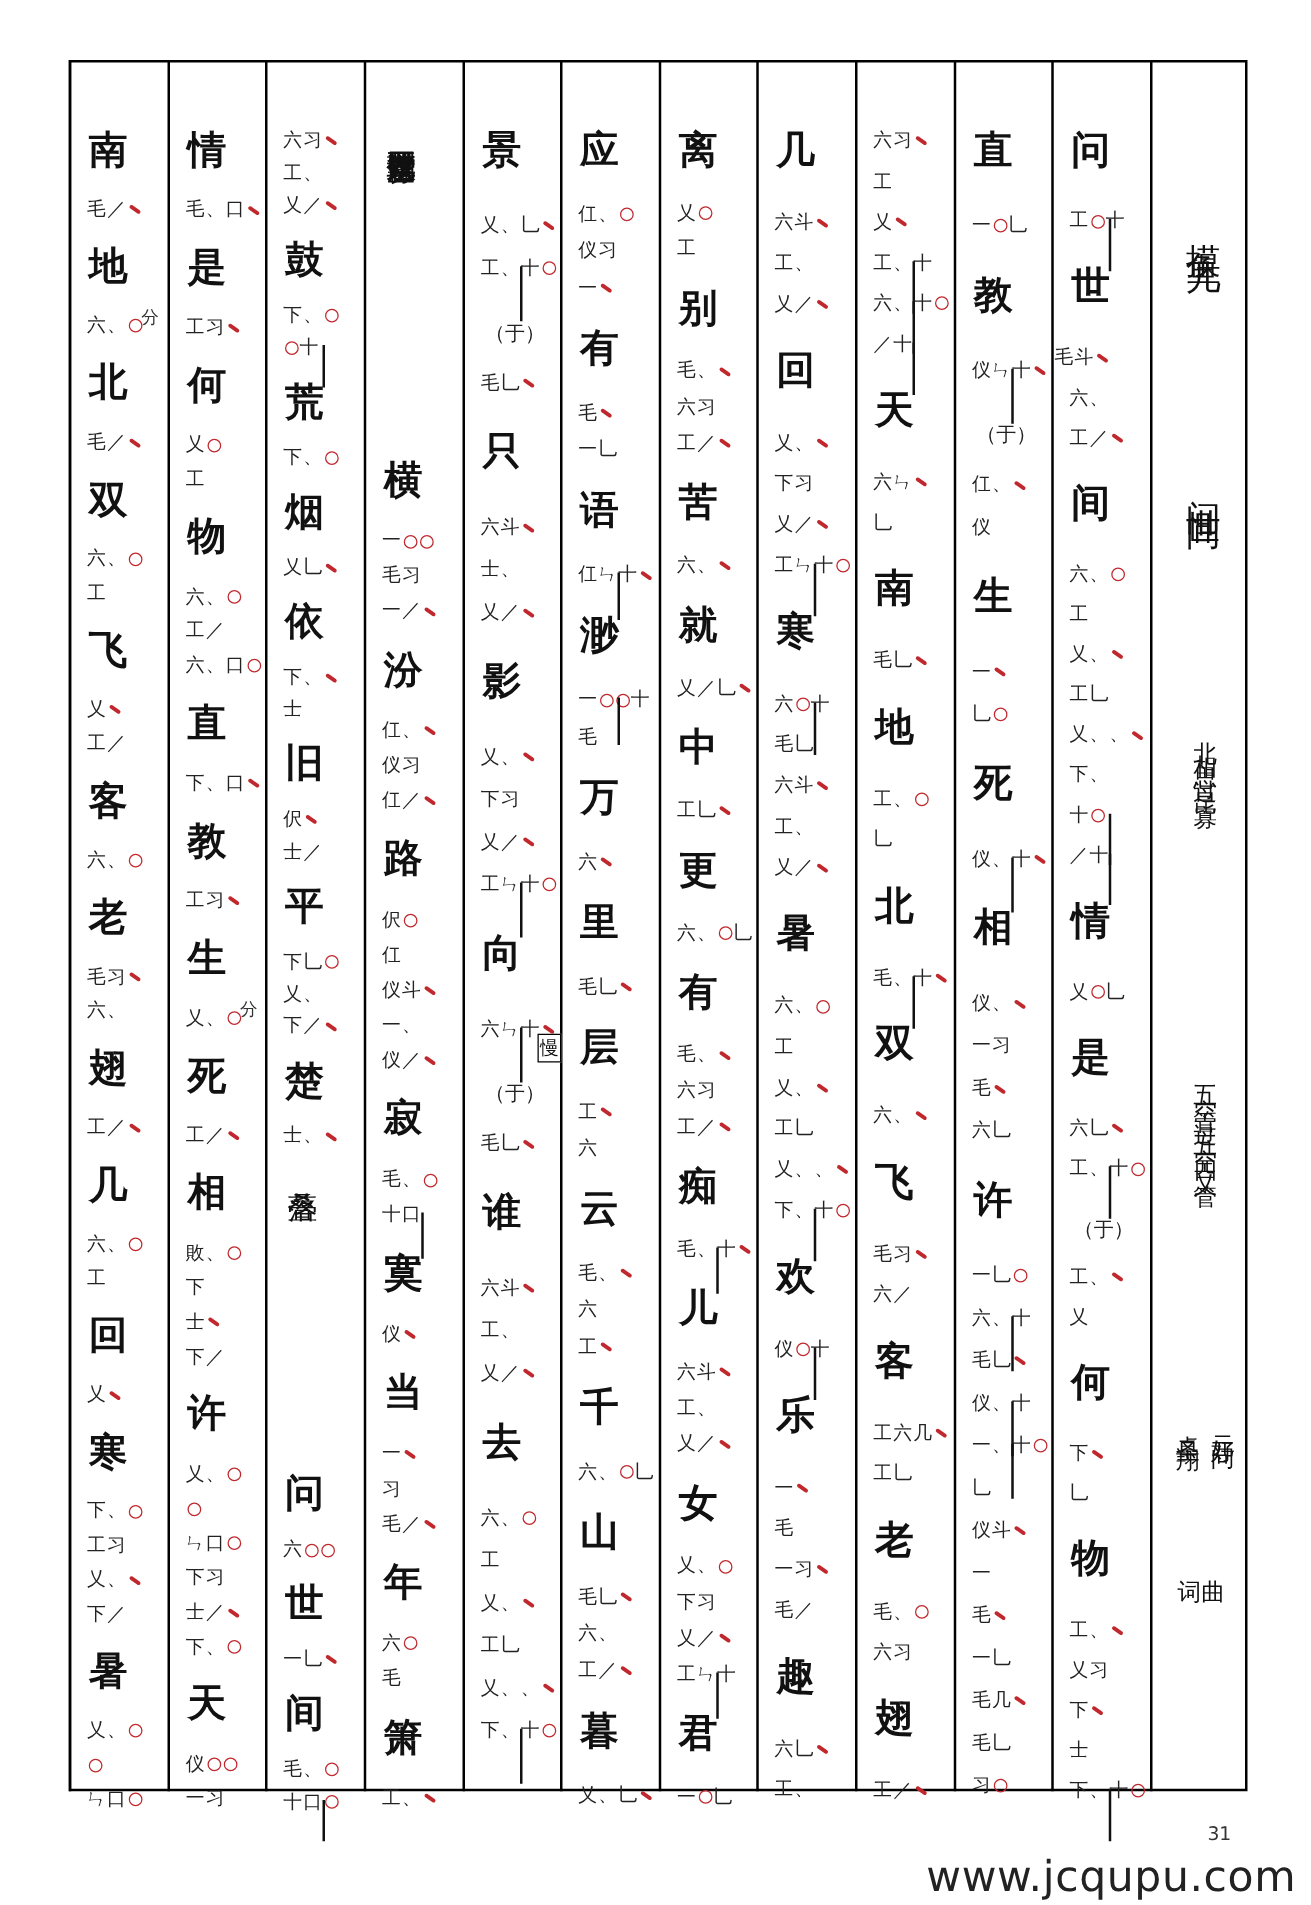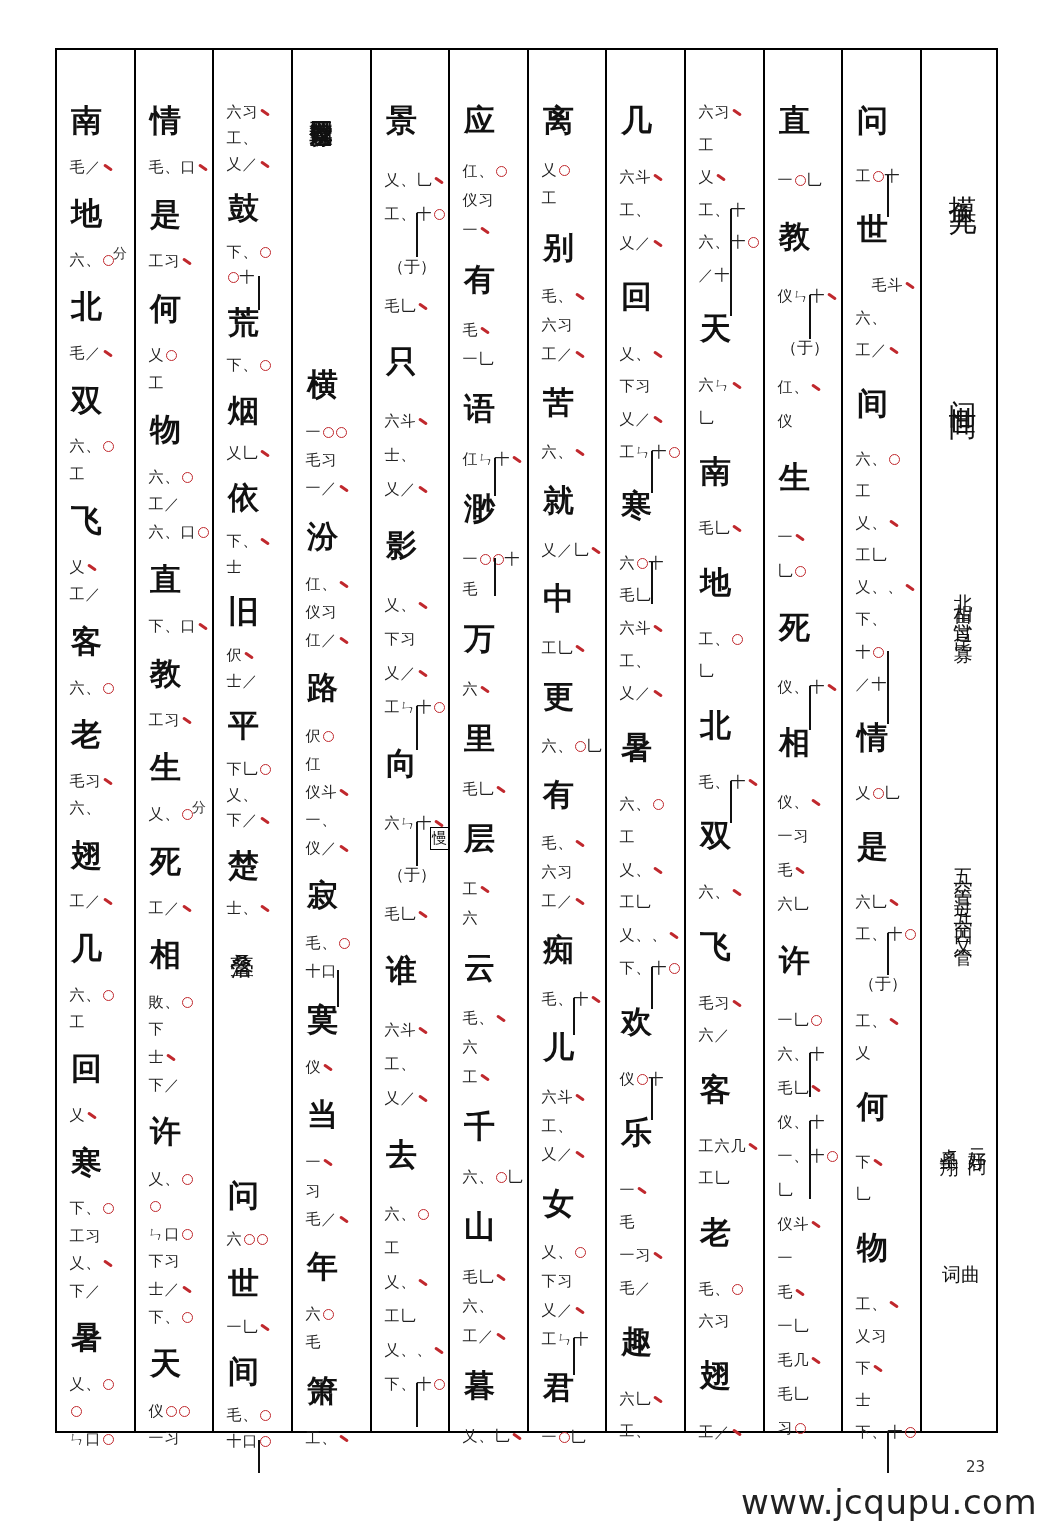--- a/index.html
+++ b/index.html
@@ -38,21 +38,21 @@
   <div class="s" style="top:1085px;left:6px;width:38px;writing-mode:vertical-rl;letter-spacing:4px;">卓圣翔</div>
   <div class="s" style="top:1210px;left:0px;width:78px;">词曲</div>
 </div>
 
 <div id="cols">
     <div class="col" style="left: 841px; width: 79px;">
       <div class="item lyric" style="left: 14px; top: 55px;">问</div>
       <div class="item note" style="left: 12px; top: 119.235px;"><span class="mk">工</span><span class="circ"></span><span class="mk">十</span></div>
       <div class="stem" style="left: 44px; top: 127.235px; height: 41.7529px;"></div>
       <div class="item lyric" style="left: 14px; top: 164.2px;">世</div>
-      <div class="item note" style="left: 28px; top: 228.435px;"><span class="mk">毛</span><span class="mk">斗</span><span class="red-tick"></span></div>
+      <div class="item note" style="left: 0; top: 228.435px;"><span class="mk">毛</span><span class="mk">斗</span><span class="red-tick"></span></div>
       <div class="item note" style="left: 12px; top: 260.553px;"><span class="mk">六</span><span class="mk">、</span></div>
       <div class="item note" style="left: 12px; top: 292.671px;"><span class="mk">工</span><span class="mk">／</span><span class="red-tick"></span></div>
       <div class="item lyric" style="left: 14px; top: 337.635px;">间</div>
       <div class="item note" style="left: 12px; top: 401.871px;"><span class="mk">六</span><span class="mk">、</span><span class="circ"></span></div>
       <div class="item note" style="left: 12px; top: 433.988px;"><span class="mk">工</span></div>
       <div class="item note" style="left: 12px; top: 466.106px;"><span class="mk">乂</span><span class="mk">、</span><span class="red-tick"></span></div>
       <div class="item note" style="left: 12px; top: 498.224px;"><span class="mk">工</span><span class="mk">乚</span></div>
       <div class="item note" style="left: 12px; top: 530.341px;"><span class="mk">乂</span><span class="mk">、</span><span class="mk">、</span><span class="red-tick"></span></div>
       <div class="item note" style="left: 12px; top: 562.459px;"><span class="mk">下</span><span class="mk">、</span></div>
       <div class="item note" style="left: 12px; top: 594.576px;"><span class="mk">十</span><span class="circ"></span></div>
@@ -431,14 +431,14 @@
       <div class="item note" style="left: 12px; top: 1178.8px;"><span class="mk">工</span><span class="mk">习</span></div>
       <div class="item note" style="left: 12px; top: 1206.2px;"><span class="mk">乂</span><span class="mk">、</span><span class="red-tick"></span></div>
       <div class="item note" style="left: 12px; top: 1233.61px;"><span class="mk">下</span><span class="mk">／</span></div>
       <div class="item lyric" style="left: 14px; top: 1271.99px;">暑</div>
       <div class="item note" style="left: 12px; top: 1326.81px;"><span class="mk">乂</span><span class="mk">、</span><span class="circ"></span></div>
       <div class="item note" style="left: 12px; top: 1354.22px;"><span class="circ"></span></div>
       <div class="item note" style="left: 12px; top: 1381.63px;"><span class="mk">ㄣ</span><span class="mk">口</span><span class="circ"></span></div>
     </div>
   </div>
 
-<div class="page-num">23</div>
+<div class="page-num">31</div>
 <div class="site">www.jcqupu.com</div>
 
 </body></html>

